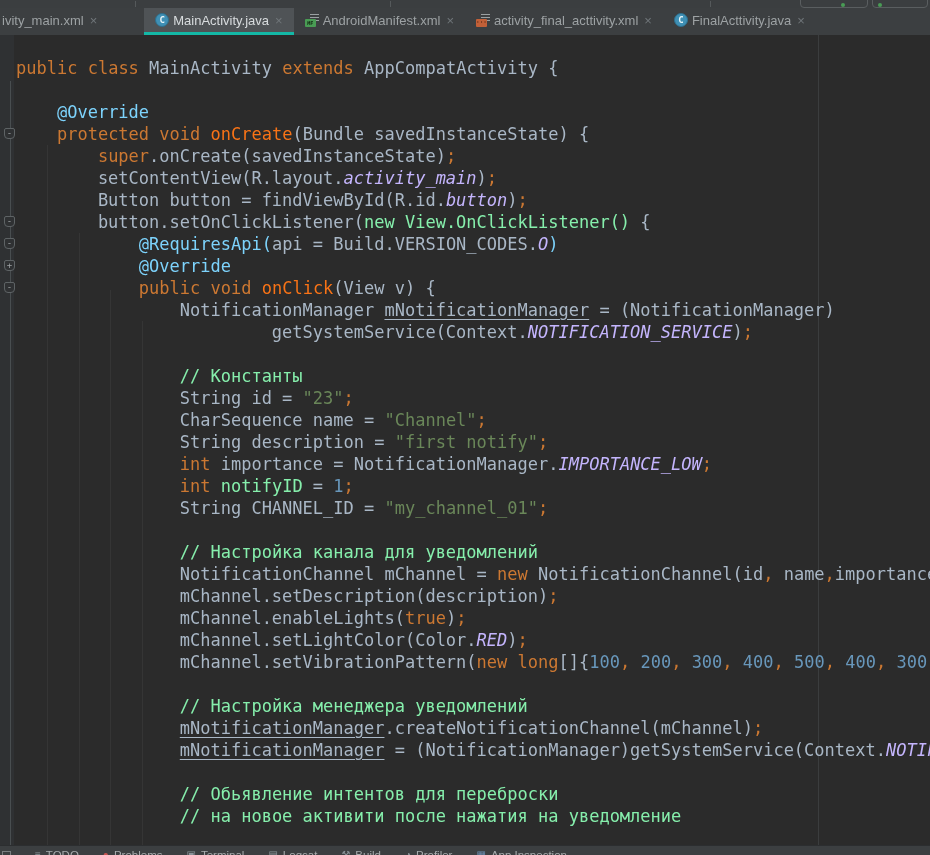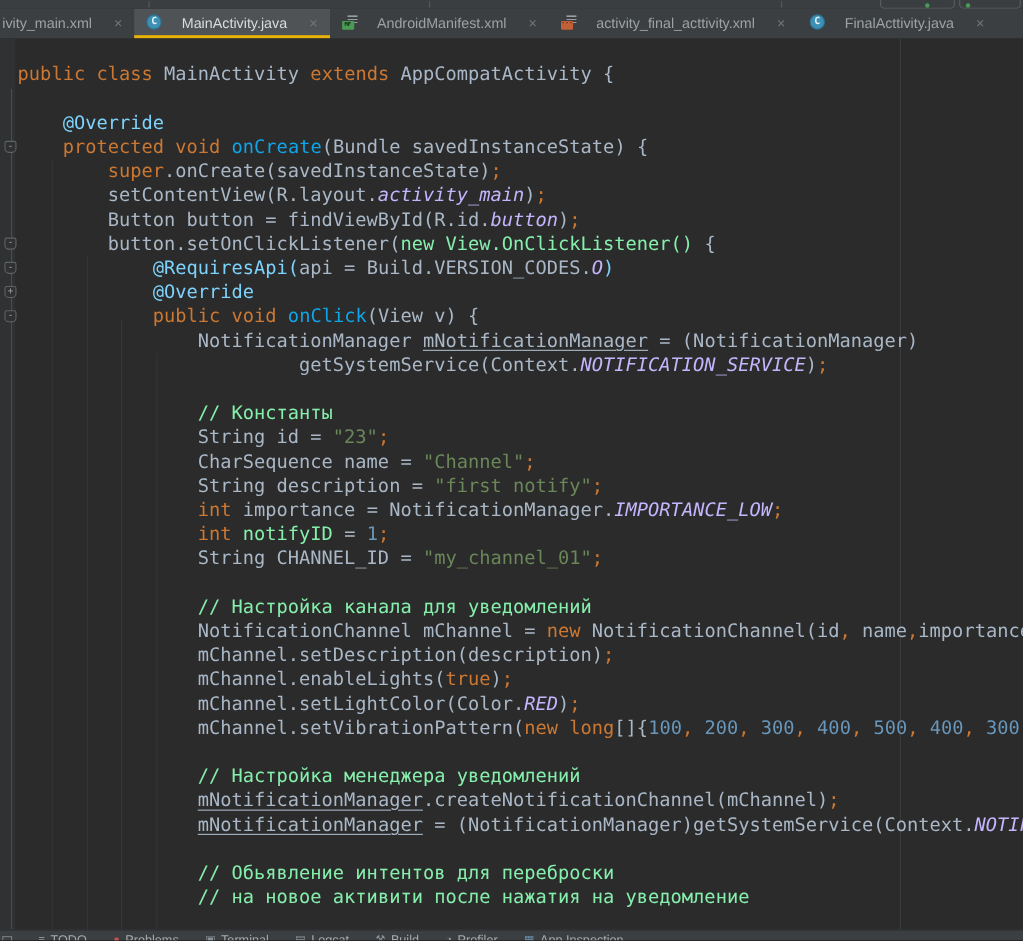--- a/index.html
+++ b/index.html
@@ -9,23 +9,23 @@
   
   .top-strip{position:absolute;top:0;left:0;right:0;height:8px;background:#3B3E40;
              border-bottom:1px solid #2c2e30;}
   .ts-sep{position:absolute;top:1px;width:1px;height:6px;background:#55595b;}
   .ts-box{position:absolute;top:-6px;height:12px;border:1px solid #5a5e60;border-radius:4px;background:transparent;}
   .ts-dot{position:absolute;top:3px;width:4px;height:4px;border-radius:50%;background:#499C54;}
 
   
   .tab-bar{position:absolute;top:8px;left:0;right:0;height:27px;background:#3C3F41;
            display:flex;align-items:stretch;overflow:hidden;border-bottom:1px solid #2a2c2d;}
-  .tab{display:flex;align-items:center;gap:18px;padding:0 11px;font-size:13px;color:#9DA2A4;
+  .tab{display:flex;align-items:center;gap:4px;padding:0 11px;font-size:13px;color:#9DA2A4;
        border-bottom:3px solid transparent;white-space:nowrap;cursor:default;justify-content:flex-end;}
-  .tab.active{background:#4F5356;color:#D8DCDE;border-bottom:3px solid #eab308;}
+  .tab.active{background:#4F5356;color:#D8DCDE;border-bottom:3px solid #14b8a6;margin-left:36px;}
   .tab .close{color:#70767a;font-size:13px;margin-left:2px;}
   .tab.first{padding-left:2px;}
 
   
   .ticon{display:inline-block;position:relative;width:14px;height:14px;flex:0 0 auto;}
   .icon-java-class{border-radius:50%;background:#3F90B5;border:1px solid #2e6f8d;box-sizing:border-box;}
   .icon-java-class::after{content:"C";position:absolute;left:0;right:0;top:1px;text-align:center;
        font:bold 9px/11px "DejaVu Sans Mono",monospace;color:#E8F4F8;}
   .icon-manifest::before,.icon-layout::before{content:"";position:absolute;right:0;top:1px;width:9px;height:7px;
        background:repeating-linear-gradient(#9aa0a2 0 1px,transparent 1px 3px);}
@@ -40,21 +40,21 @@
   .fold-line{position:absolute;left:10px;top:46px;bottom:0;width:1px;background:#494E50;}
   .fold-marker{position:absolute;left:4px;width:9px;height:9px;border:1px solid #5E6365;
        border-radius:2px 2px 4px 4px;background:#2F3133;color:#9DA2A4;
        font:9px/8px "DejaVu Sans Mono",monospace;text-align:center;z-index:3;}
   .guide{position:absolute;width:1px;background:#3A3A3A;opacity:.65;}
   .margin-guide{position:absolute;left:818px;top:0;bottom:0;width:1px;background:#3B3D3E;}
 
   .code{position:absolute;left:0;top:0;right:0;padding:22px 0 0 16px;
         font-family:"DejaVu Sans Mono",monospace;font-size:17px;line-height:22px;}
   .line{height:22px;white-space:pre;}
-  .d{color:#A9B7C6}.k{color:#CC7832}.a{color:#7dd3fc}.m{color:#0ea5e9}
+  .d{color:#A9B7C6}.k{color:#CC7832}.a{color:#7dd3fc}.m{color:#f97316}
   .s{color:#6A8759}.n{color:#6897BB}.c{color:#86efac}
   .f{color:#c4b5fd;font-style:italic}.x{color:#86efac}.p{color:#CC7832}
   .u{color:#A9B7C6;text-decoration:underline;text-underline-offset:3px;}
 
   
   .status-bar{position:absolute;left:0;top:845px;height:22px;right:0;background:#3C3F41;
        border-top:1px solid #2c2e30;display:flex;align-items:flex-start;gap:24px;
        padding:3px 0 0 2px;font-size:11.5px;color:#A7ABAD;}
   .sb-item{display:flex;align-items:flex-start;gap:5px;white-space:nowrap;}
   .sb-ic{font-size:10px;line-height:12px;color:#8A9399;}

